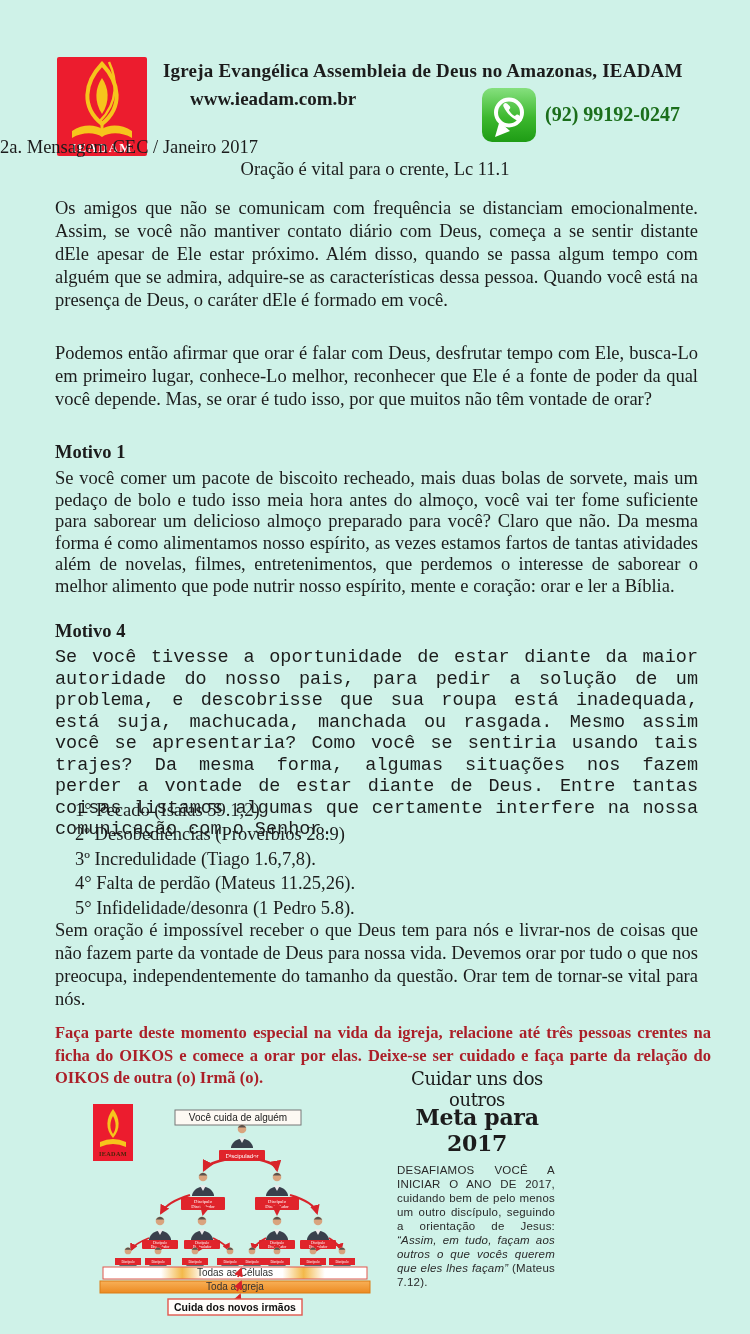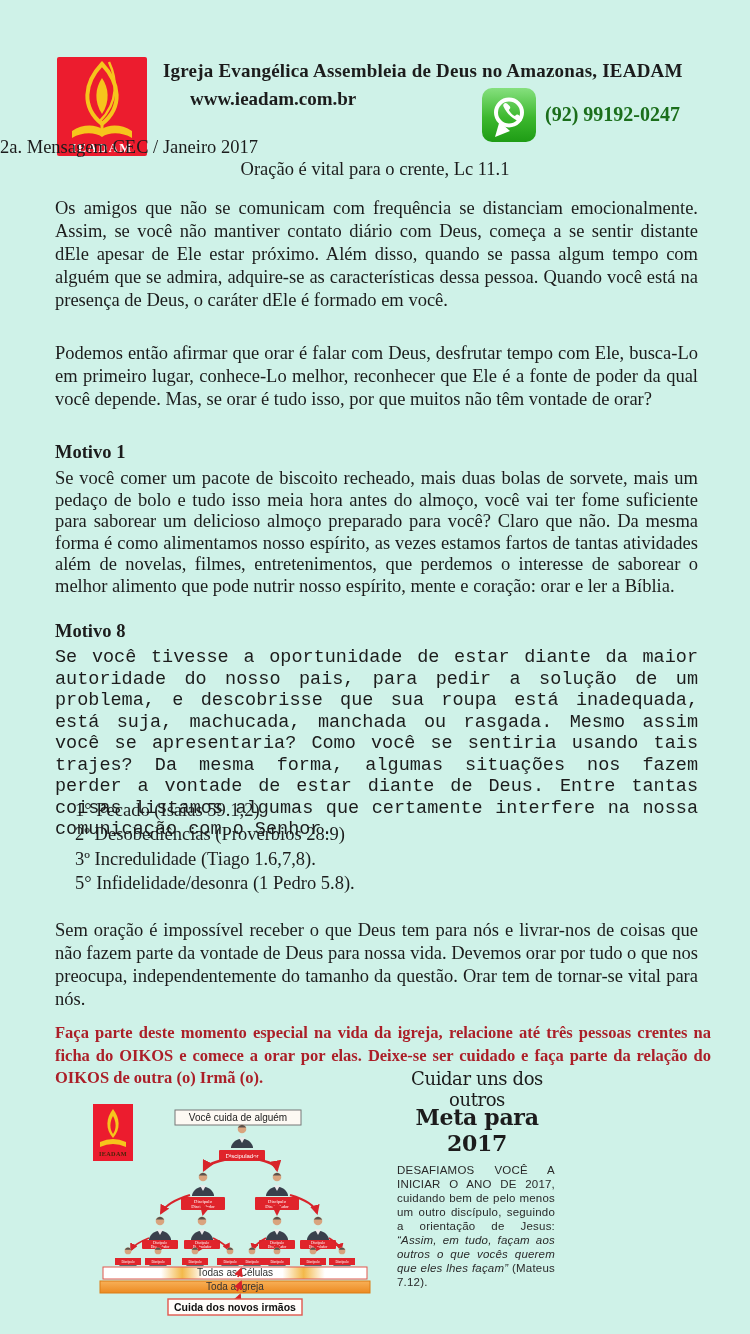--- a/index.html
+++ b/index.html
@@ -78,27 +78,28 @@
 
   <div class="abs sub1">2a. Mensagem CEC / Janeiro 2017</div>
   <div class="abs sub2">Oração é vital para o crente, Lc 11.1</div>
 
   <div class="abs para" id="p1">Os amigos que não se comunicam com frequência se distanciam emocionalmente. Assim, se você não mantiver contato diário com Deus, começa a se sentir distante dEle apesar de Ele estar próximo. Além disso, quando se passa algum tempo com alguém que se admira, adquire-se as características dessa pessoa. Quando você está na presença de Deus, o caráter dEle é formado em você.</div>
   <div class="abs para" id="p2">Podemos então afirmar que orar é falar com Deus, desfrutar tempo com Ele, busca-Lo em primeiro lugar, conhece-Lo melhor, reconhecer que Ele é a fonte de poder da qual você depende. Mas, se orar é tudo isso, por que muitos não têm vontade de orar?</div>
 
   <div class="abs motivo-h" id="h-m1">Motivo 1</div>
   <div class="abs para" id="pm1">Se você comer um pacote de biscoito recheado, mais duas bolas de sorvete, mais um pedaço de bolo e tudo isso meia hora antes do almoço, você vai ter fome suficiente para saborear um delicioso almoço preparado para você? Claro que não. Da mesma forma é como alimentamos nosso espírito, as vezes estamos fartos de tantas atividades além de novelas, filmes, entretenimentos, que perdemos o interesse de saborear o melhor alimento que pode nutrir nosso espírito, mente e coração: orar e ler a Bíblia.</div>
 
-  <div class="abs motivo-h" id="h-m2">Motivo 8</div>
+  <div class="abs motivo-h" id="h-m2">Motivo 4</div>
   <div class="abs para" id="pm2">Se você tivesse a oportunidade de estar diante da maior autoridade do nosso pais, para pedir a solução de um problema, e descobrisse que sua roupa está inadequada, está suja, machucada, manchada ou rasgada. Mesmo assim você se apresentaria? Como você se sentiria usando tais trajes? Da mesma forma, algumas situações nos fazem perder a vontade de estar diante de Deus. Entre tantas coisas listamos algumas que certamente interfere na nossa comunicação com o Senhor.</div>
 
   <div class="abs" id="list">
     <div>1° Pecado (Isaías 59.1,2)</div>
     <div>2º Desobediências (Provérbios 28.9)</div>
     <div>3º Incredulidade (Tiago 1.6,7,8).</div>
+    <div>4° Falta de perdão (Mateus 11.25,26).</div>
     <div>5° Infidelidade/desonra (1 Pedro 5.8).</div>
   </div>
 
   <div class="abs para" id="cta">Faça parte deste momento especial na vida da igreja, relacione até três pessoas crentes na ficha do OIKOS e comece a orar por elas. Deixe-se ser cuidado e faça parte da relação do OIKOS de outra (o) Irmã (o).</div>
   <div class="abs para" id="p3">Sem oração é impossível receber o que Deus tem para nós e livrar-nos de coisas que não fazem parte da vontade de Deus para nossa vida. Devemos orar por tudo o que nos preocupa, independentemente do tamanho da questão. Orar tem de tornar-se vital para nós.</div>
 
   <svg class="abs diagram" viewBox="0 0 330 218" xmlns="http://www.w3.org/2000/svg">
     <defs>
       <g id="person">
         <circle cx="0" cy="5" r="4.3" fill="#d9a47e"></circle>

